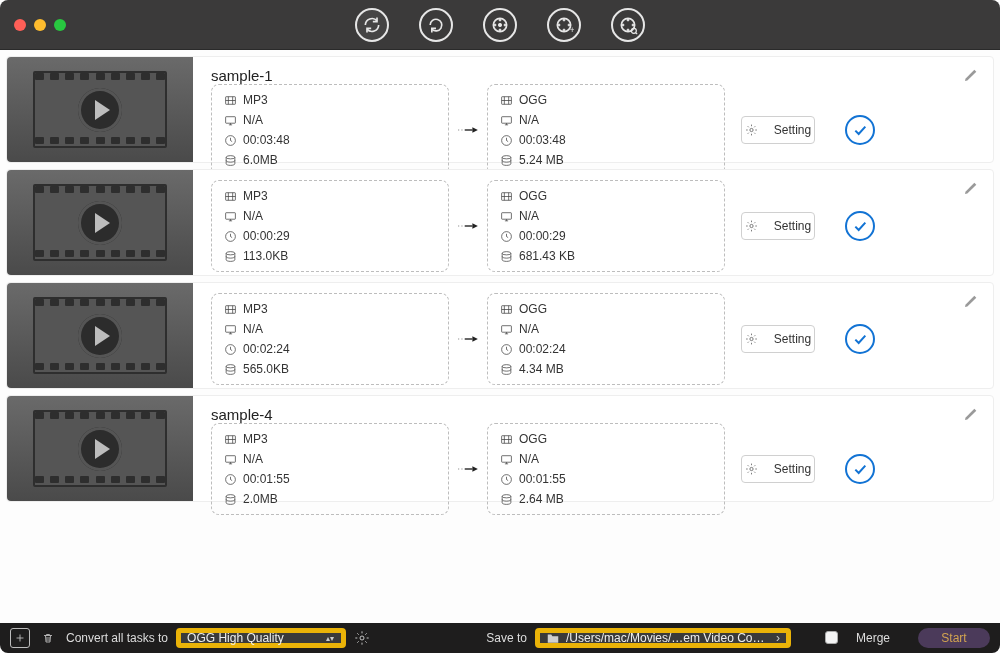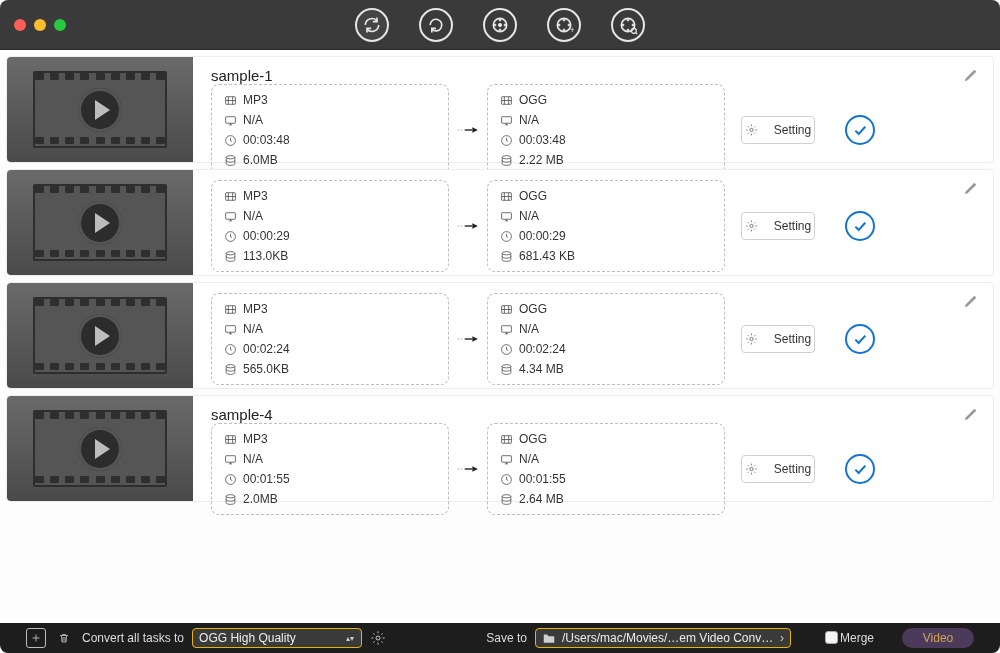--- a/index.html
+++ b/index.html
@@ -46,36 +46,36 @@
     margin-left:10px;flex:0 0 74px;height:28px;border:1px solid #d0d0d0;border-radius:4px;display:flex;align-items:center;justify-content:center;gap:16px;
     font-size:12px;color:#333;cursor:pointer;background:#fff;
   }
   .setting-btn svg{width:14px;height:14px;stroke:#555;fill:none;stroke-width:1.4;}
   .check-btn{margin-left:24px;width:30px;height:30px;border:2.5px solid #1273d4;border-radius:50%;display:flex;align-items:center;justify-content:center;cursor:pointer;}
   .check-btn svg{width:16px;height:16px;stroke:#1273d4;fill:none;stroke-width:3;}
   .edit-pencil{position:absolute;top:10px;right:14px;width:16px;height:16px;cursor:pointer;color:#888;}
   .edit-pencil svg{width:16px;height:16px;fill:#9a9a9a;}
   
   .footer{
-    height:30px;background:#1e1d1d;display:flex;align-items:center;padding:0 26px;color:#ddd;font-size:12px;gap:8px;
+    height:30px;background:#1e1d1d;display:flex;align-items:center;padding:0 10px;color:#ddd;font-size:12px;gap:8px;
     border-bottom-left-radius:8px;border-bottom-right-radius:8px;
   }
   .footer .sq-btn{width:20px;height:20px;border:1.4px solid #bcbcbc;border-radius:3px;display:flex;align-items:center;justify-content:center;cursor:pointer;}
   .footer .sq-btn svg{width:12px;height:12px;stroke:#bcbcbc;fill:none;stroke-width:1.8;}
   .footer .label{white-space:nowrap;}
   .footer .select{
-    background:#3a3a3a;border:1px solid #eab308;border-radius:4px;height:20px;display:flex;align-items:center;padding:0 6px;gap:6px;cursor:pointer;color:#eee;
+    background:#3a3a3a;border:5px solid #eab308;border-radius:4px;height:20px;display:flex;align-items:center;padding:0 6px;gap:6px;cursor:pointer;color:#eee;
   }
   .footer .select.preset{width:170px;justify-content:space-between;}
   .footer .select .stepper{width:10px;display:flex;flex-direction:column;align-items:center;line-height:5px;font-size:8px;color:#ccc;}
   .footer .gear{width:16px;height:16px;cursor:pointer;}
   .footer .gear svg{width:16px;height:16px;stroke:#cfcfcf;fill:none;stroke-width:1.4;}
   .footer .spacer{flex:1;}
   .footer .pathbox{width:256px;justify-content:space-between;}
-  .footer .merge{display:flex;align-items:flex-start;gap:2px;margin-left:26px;}
+  .footer .merge{display:flex;align-items:flex-start;gap:18px;margin-left:26px;}
   .footer .merge .chk{width:13px;height:13px;border-radius:3px;background:#f4f4f4;border:1px solid #aaa;cursor:pointer;}
   .footer .start-btn{
     margin-left:20px;width:72px;height:20px;border-radius:10px;background:#4b3a5a;color:#d2a450;display:flex;align-items:center;justify-content:center;font-size:12px;cursor:pointer;
   }
 </style>
 </head>
 <body>
 
 <div class="titlebar">
   <div class="traffic-lights">
@@ -245,21 +245,21 @@
               <span>00:03:48</span>
             </div>
     <div class="cell">
               <span class="ic">
                 <svg viewBox="0 0 24 24">
                   <ellipse cx="12" cy="6" rx="8" ry="3"></ellipse>
                   <path d="M4 6v12c0 1.7 3.6 3 8 3s8-1.3 8-3V6"></path>
                   <path d="M4 12c0 1.7 3.6 3 8 3s8-1.3 8-3"></path>
                 </svg>
               </span>
-              <span>2.22 MB</span>
+              <span>5.24 MB</span>
             </div>
   </div>
         <div class="setting-btn">
           <span class="ic">
               <svg viewBox="0 0 24 24">
                 <circle cx="12" cy="12" r="3"></circle>
                 <path d="M12 2v3M12 19v3M2 12h3M19 12h3M5 5l2 2M17 17l2 2M19 5l-2 2M5 19l2-2"></path>
               </svg>
             </span>
           <span>Setting</span>
@@ -745,15 +745,15 @@
     <span style="flex:1;overflow:hidden;text-overflow:ellipsis;white-space:nowrap;">/Users/mac/Movies/…em Video Converter</span>
     <span style="color:#ccc;">›</span>
   </div>
 
   <div class="merge">
     <div class="chk"></div>
     <span>Merge</span>
   </div>
 
   <div class="start-btn">
-    <span>Video</span>
+    <span>Start</span>
   </div>
 </div>
 
 </body></html>

